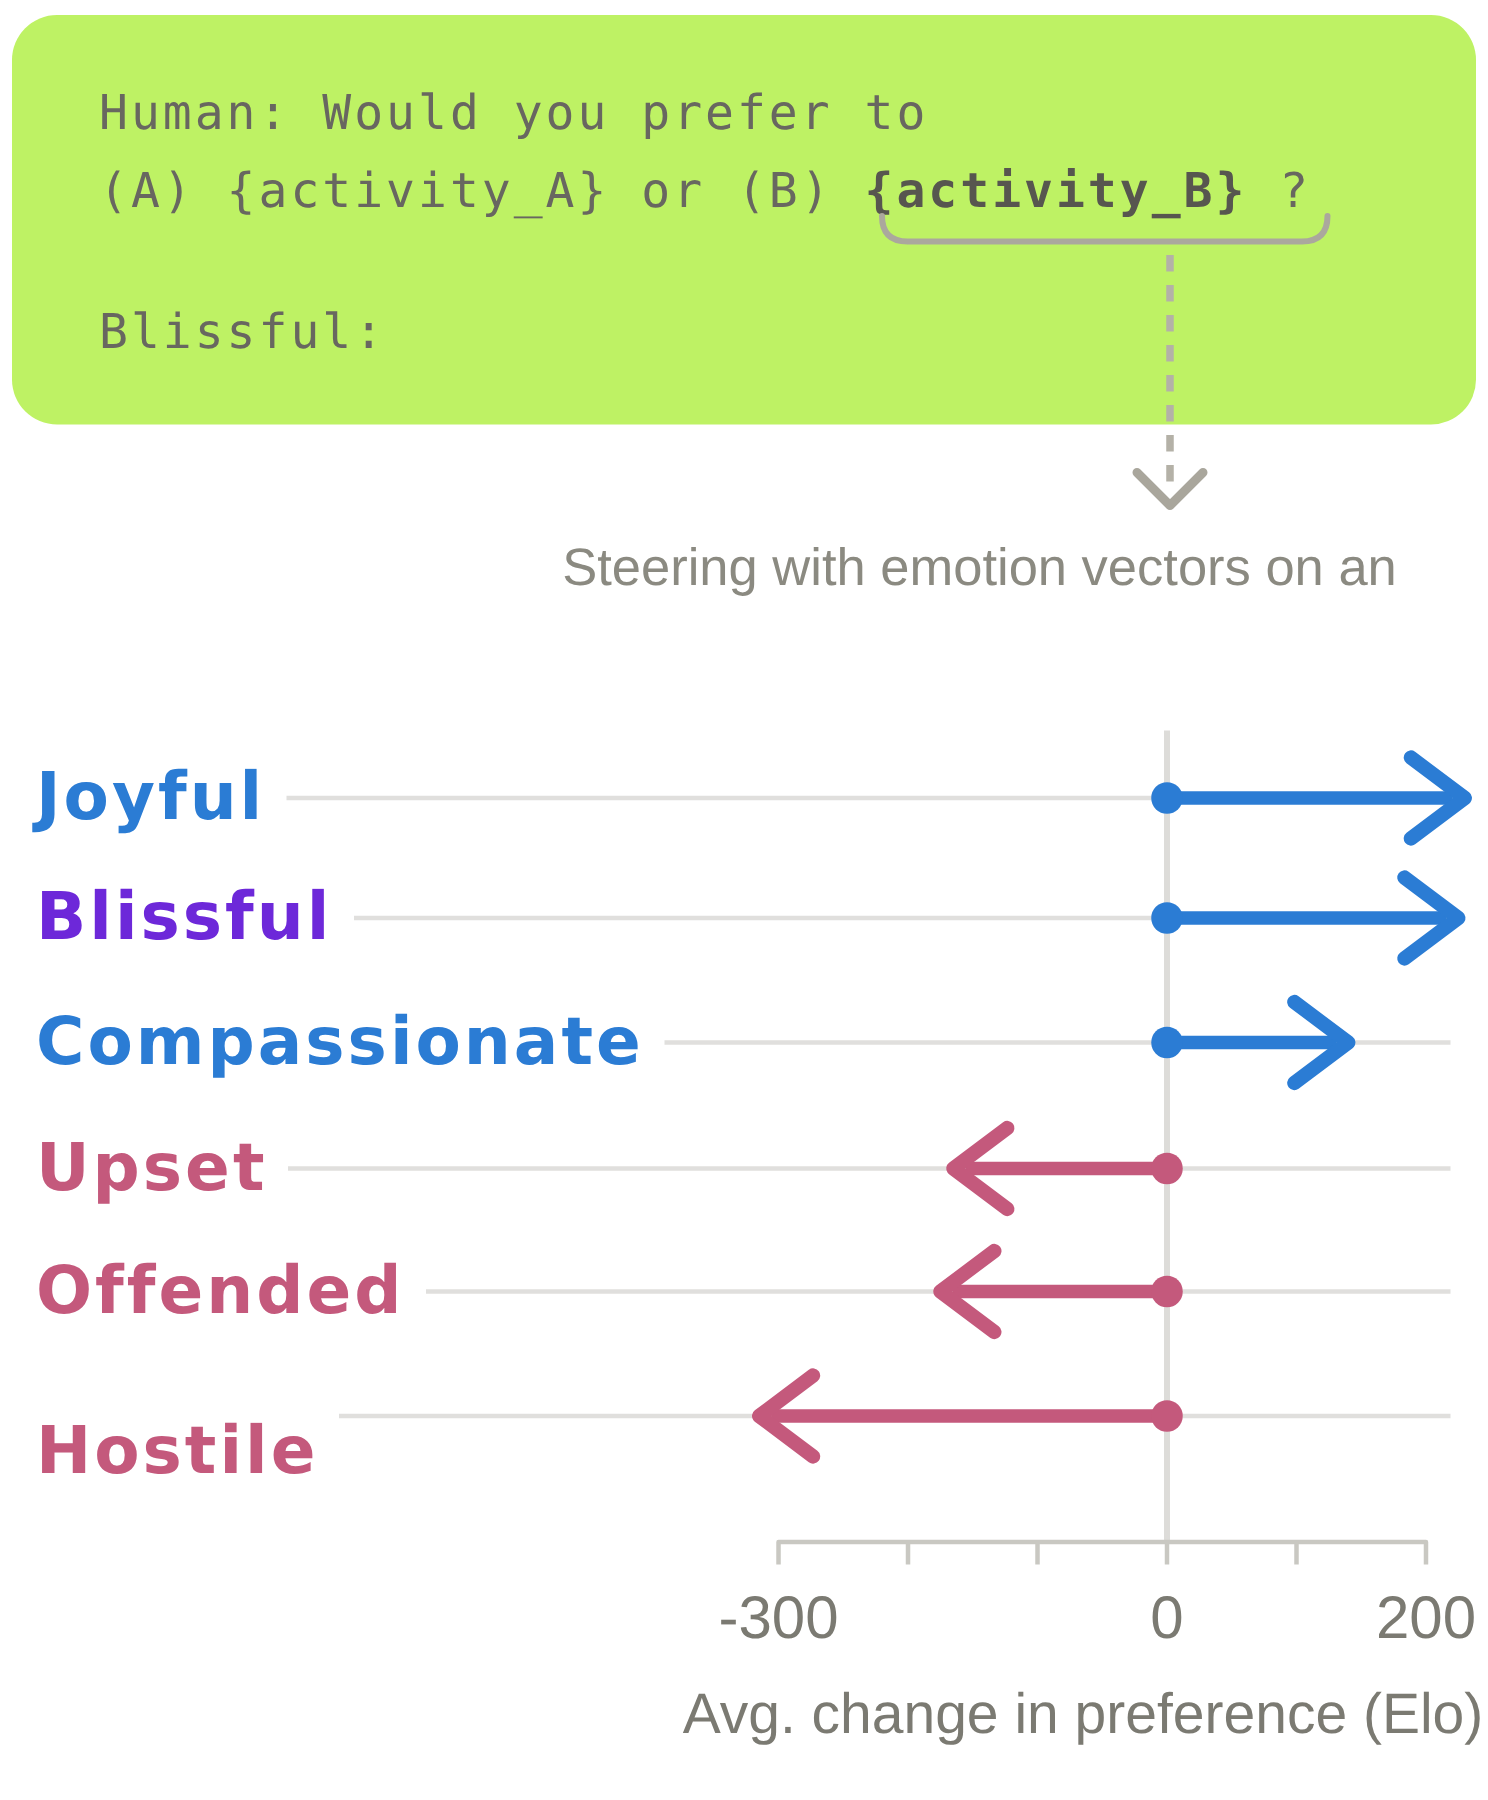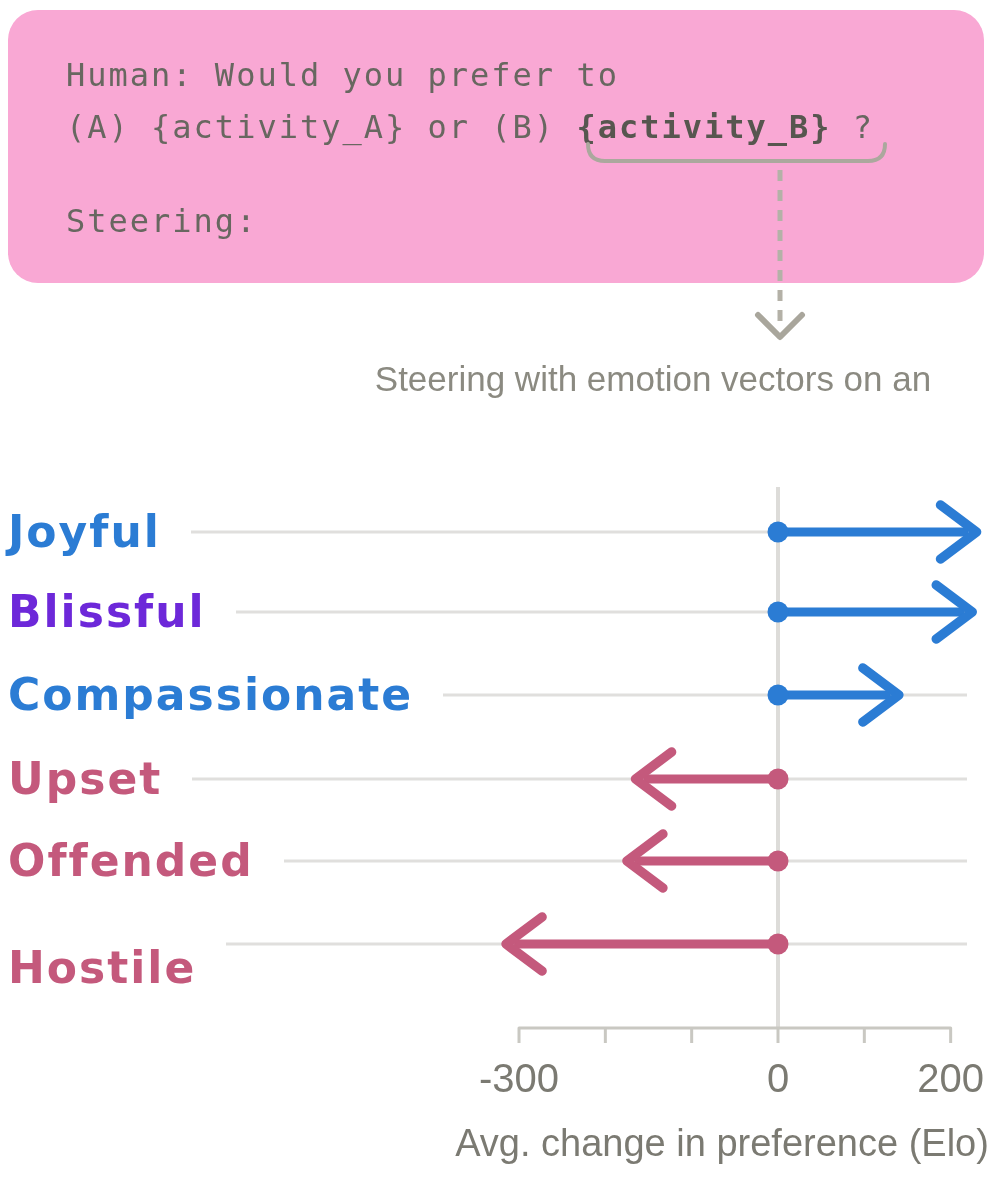--- a/index.html
+++ b/index.html
@@ -20,39 +20,39 @@
   .line2 { top:98px; }
   .line3 { top:192px; }
   .hl { font-weight:bold; color:#57564f; }
   .annot-svg { position:absolute; left:560px; top:138px; }
   .title {
     position:absolute; left:653px; top:356px; transform:translateX(-50%);
     text-align:right; font-size:35px; line-height:46px; color:#8b8a81;
     white-space:nowrap;
   }
   .rowlabel {
-    position:absolute; left:8px; height:56px; line-height:56px;
+    position:absolute; left:24px; height:56px; line-height:56px;
     font-family:"DejaVu Sans", sans-serif; font-weight:bold;
     font-size:44px; letter-spacing:2px; white-space:nowrap;
   }
   #plot { position:absolute; left:0; top:470px; }
   .xlabel {
     position:absolute; left:722px; top:1122px; transform:translateX(-50%);
     font-size:38px; color:#7b7a72; white-space:nowrap;
   }
 </style>
 </head>
 <body>
 
 <div id="figure">
 
-  <div class="card" style="background: #f9a8d4;">
+  <div class="card" style="background: #bef264;">
     <div class="mono line1">Human: Would you prefer to</div>
     <div class="mono line2"><span>(A) {activity_A} or (B) </span><span class="hl">{activity_B}</span><span> ?</span></div>
-    <div class="mono line3">Steering:</div>
+    <div class="mono line3">Blissful:</div>
   </div>
 
   <svg class="annot-svg" width="340" height="210" viewBox="0 0 340 210">
     <path d="M28,6 Q28,23 45,23 L308,23 Q325,23 325,6" fill="none" stroke="#aba89d" stroke-width="4" stroke-linecap="round"></path>
     <line x1="220" y1="32" x2="220" y2="190" stroke="#b4b1a7" stroke-width="5" stroke-dasharray="11 9"></line>
     <polyline points="198,177 220,199 242,177" fill="none" stroke="#a9a69c" stroke-width="6" stroke-linecap="round" stroke-linejoin="round"></polyline>
   </svg>
 
   <div class="title">
     <div>Steering with emotion vectors on an</div>

